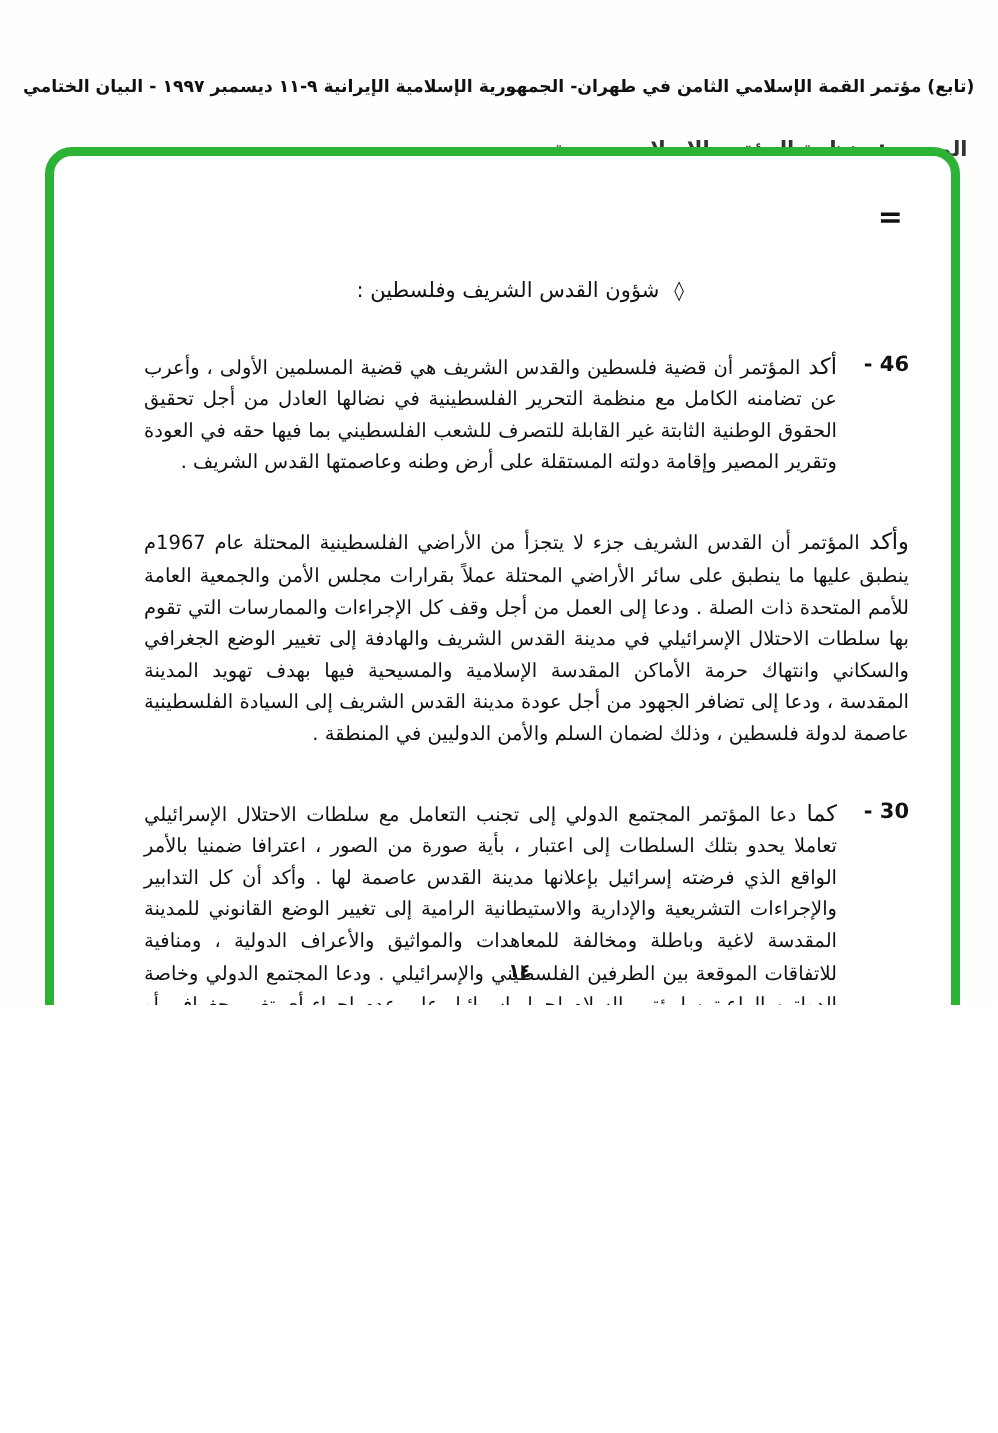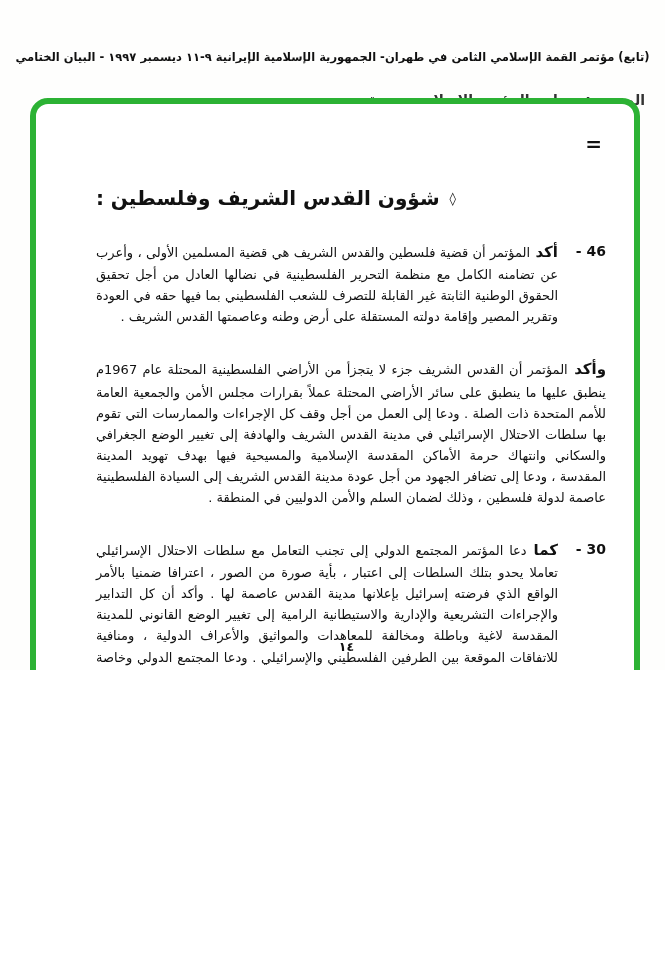--- a/index.html
+++ b/index.html
@@ -72,22 +72,22 @@
     display: flex;
     align-items: center;
     gap: 10px;
     margin: 32px 150px 0 0;
   }
   .subsection-marker {
     font-size: 13px;
     line-height: 1;
   }
   .subsection-title {
-    font-size: 20px;
-    font-weight: bold;
+    font-size: 14px;
+    font-weight: normal;
   }
   .para {
     display: flex;
     margin-top: 30px;
   }
   .para:first-of-type {
     margin-top: 40px;
   }
   .para-num {
     flex: 0 0 48px;
@@ -98,21 +98,21 @@
     white-space: nowrap;
   }
   .para-text {
     flex: 1;
     text-align: justify;
     font-size: 13px;
     line-height: 1.62;
     padding-left: 30px;
   }
   .para-lead {
-    font-weight: bold;
+    font-weight: normal;
     font-size: 15px;
   }
   .page-number {
     position: absolute;
     bottom: 16px;
     left: 0;
     right: 0;
     text-align: center;
     font-size: 12.5px;
     font-weight: bold;

